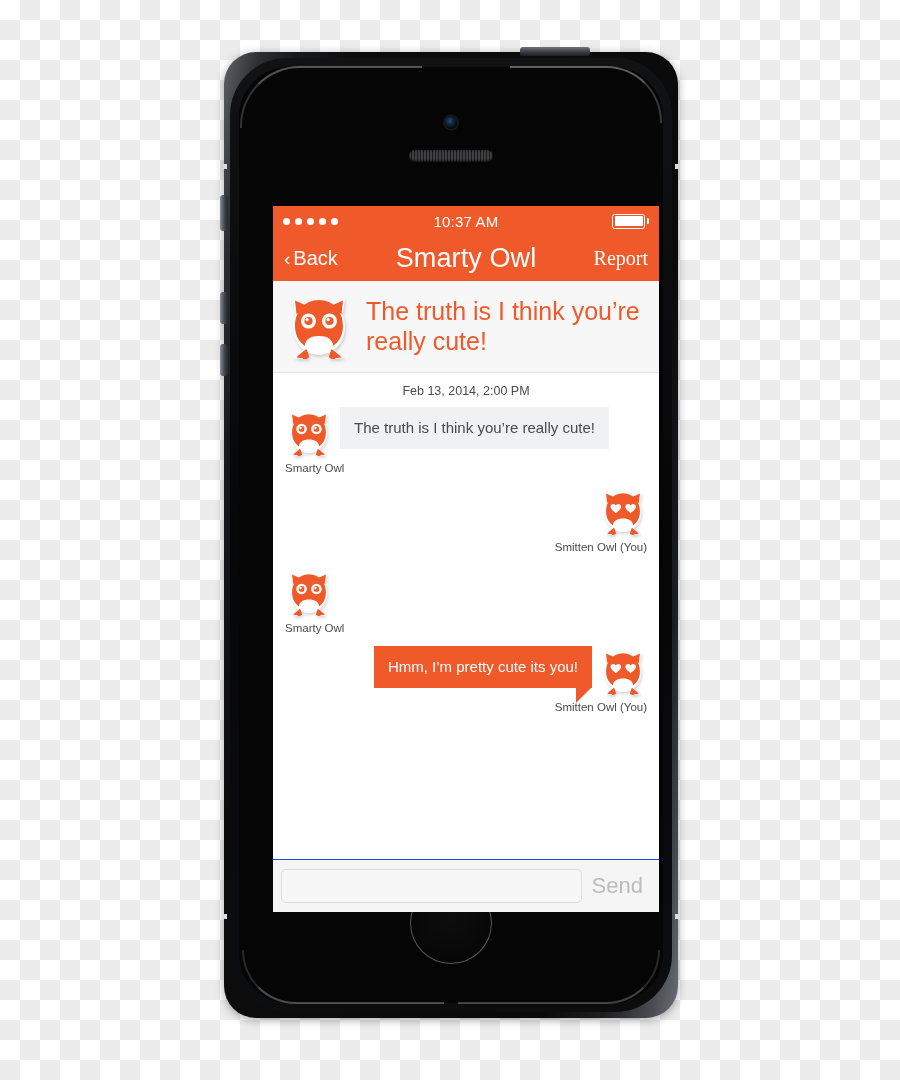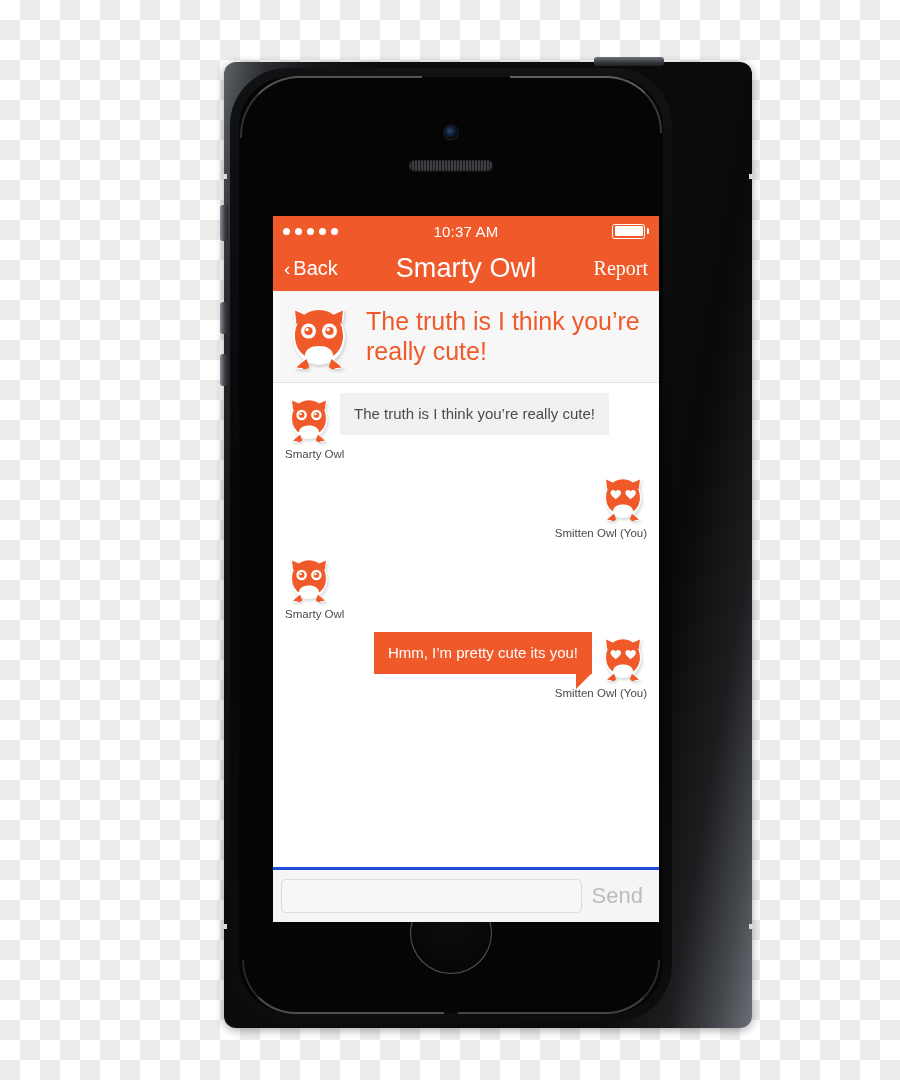--- a/index.html
+++ b/index.html
@@ -10,22 +10,22 @@
     background-image:
       linear-gradient(45deg,#ececec 25%,transparent 25%,transparent 75%,#ececec 75%,#ececec),
       linear-gradient(45deg,#ececec 25%,transparent 25%,transparent 75%,#ececec 75%,#ececec);
     background-size:40px 40px;
     background-position:0 0,20px 20px;
     overflow:hidden;
   }
 
   
   #phone-frame{
-    position:absolute;left:224px;top:62px;width:528px;height:966px;
-    border-radius:12px;
+    position:absolute;left:224px;top:52px;width:454px;height:966px;
+    border-radius:32px;
     background:linear-gradient(100deg,#5e6166 0%,#2b2d30 6%,#17181a 12%,#0c0c0d 22%,#0a0a0b 78%,#1d1e20 88%,#45484d 95%,#6b6f75 100%);
     box-shadow:0 2px 10px rgba(0,0,0,.35);
   }
   #phone-bezel{
     position:absolute;left:6px;top:6px;width:442px;height:954px;
     border-radius:57px;
     background:linear-gradient(180deg,#111214 0%,#060607 50%,#0c0d0f 100%);
   }
   #phone-glass{
     position:absolute;left:9px;top:9px;right:9px;bottom:9px;
@@ -169,21 +169,21 @@
 
   .msg-block{margin-bottom:12px;}
   .msg-block.out{margin-bottom:14px;}
 
   
   .avatar{flex:0 0 auto;position:relative;}
   .avatar svg{display:block;filter:drop-shadow(1.5px 2px 1.5px rgba(0,0,0,.16));}
 
   
   #composer{
-    flex:0 0 auto;height:52px;background:#f5f5f6;border-top:3px solid #1d4ed8;
+    flex:0 0 auto;height:52px;background:#f5f5f6;border-top:1px solid #1d4ed8;
     display:flex;align-items:center;padding:0 8px;gap:6px;
   }
   #message-input{
     flex:1 1 auto;height:34px;border:1px solid #dcdcde;border-radius:5px;
     background:#f7f7f8;font-size:15px;color:#4a4a4c;padding:0 9px;
     font-family:"Liberation Sans",sans-serif;box-sizing:border-box;outline:none;
   }
   #send-button{
     flex:0 0 auto;font-size:22px;font-weight:300;color:#bcbcbe;
     padding:0 8px 0 4px;cursor:pointer;background:none;border:none;
@@ -267,20 +267,21 @@
                 <path d="M21.5 56 q-7.5 5.5 -10 8.5 l6.5 .8 l0 3.4 l6.3-4.6 Z"></path>
                 <path d="M46.5 56 q7.5 5.5 10 8.5 l-6.5 .8 l0 3.4 l-6.3-4.6 Z"></path>
               </g>
             </svg>
           </div>
           <div id="featured-text">The truth is I think you’re really cute!</div>
         </div>
 
         <div id="conversation">
 
+          <div id="timestamp">Feb 13, 2014, 2:00 PM</div>
 
           <div class="msg-block">
             <div class="msg-row incoming">
               <div class="avatar" style="margin-right:7px;margin-top:2px">
                 <svg width="48" height="47" viewBox="0 0 68 66">
                   <g fill="#fff">
                     <path d="M10 20 L8 5 L23 12 Z M58 20 L60 5 L45 12 Z"></path>
                     <ellipse cx="34" cy="34" rx="26" ry="28"></ellipse>
                     <path d="M20 56 q-8 6 -11 9 l7 1 l0 4 l7-5 Z M48 56 q8 6 11 9 l-7 1 l0 4 l-7-5 Z"></path>
                   </g>

